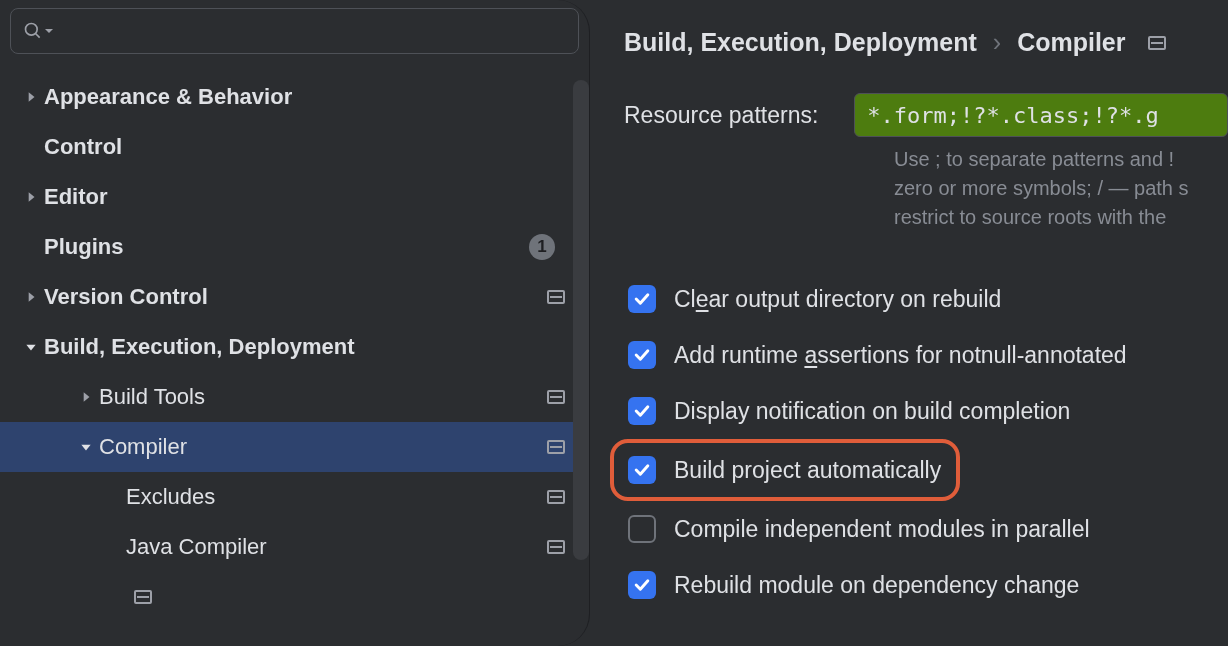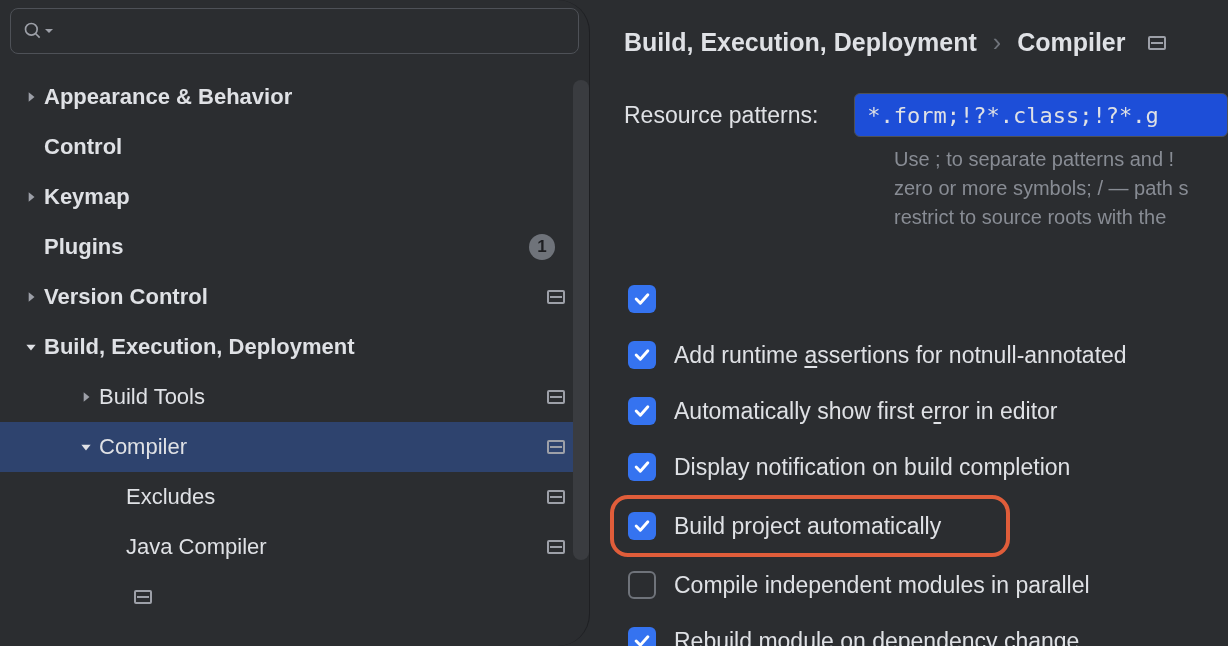--- a/index.html
+++ b/index.html
@@ -131,21 +131,21 @@
   .breadcrumb .proj-icon { margin-left: 6px; }
   .field-row {
     display: flex;
     align-items: center;
     gap: 36px;
     margin-bottom: 8px;
   }
   .field-label { font-size: 23px; }
   .text-input {
     flex: 1;
-    background: #1d4ed8;
+    background: #4d7c0f;
     border: 1px solid #4e5157;
     border-radius: 6px;
     height: 44px;
     color: #dfe1e5;
     font-family: ui-monospace, Menlo, monospace;
     font-size: 22px;
     padding: 0 12px;
     min-width: 0;
   }
   .hint {
@@ -161,21 +161,21 @@
     gap: 18px;
     height: 56px;
     font-size: 23px;
     padding-left: 4px;
   }
   .check-row.highlighted {
     border: 4px solid #e05d3a;
     border-radius: 18px;
     padding-left: 14px;
     margin-left: -14px;
-    width: 400px;
+    width: 350px;
     height: 62px;
   }
   .checkbox {
     width: 28px;
     height: 28px;
     border-radius: 6px;
     display: flex;
     align-items: center;
     justify-content: center;
     flex-shrink: 0;
@@ -211,21 +211,21 @@
       <div class="tree-item indent-0 bold no-arrow">
         <span class="arrow"></span>
         <span class="label">Control</span>
       </div>
       <div class="tree-item indent-0 bold">
         <span class="arrow">
           <svg width="14" height="14" viewBox="0 0 12 12" fill="#9da0a8">
             <path d="M4 2l5 4-5 4z"></path>
           </svg>
         </span>
-        <span class="label">Keymap</span>
+        <span class="label">Editor</span>
       </div>
       <div class="tree-item indent-0 bold no-arrow">
         <span class="arrow"></span>
         <span class="label">Plugins</span>
         <span class="badge">1</span>
       </div>
       <div class="tree-item indent-0 bold">
         <span class="arrow">
           <svg width="14" height="14" viewBox="0 0 12 12" fill="#9da0a8">
             <path d="M4 2l5 4-5 4z"></path>
@@ -294,36 +294,29 @@
     <span>zero or more symbols; / — path s</span><br>
     <span>restrict to source roots with the </span>
   </div>
   <div id="checks">
       <div class="check-row">
         <span class="checkbox checked">
           <svg viewBox="0 0 24 24" fill="none" stroke="#fff" stroke-width="3.5" stroke-linecap="round" stroke-linejoin="round">
             <polyline points="5 12 10 17 19 7"></polyline>
           </svg>
         </span>
+        <span>Cl<span class="underline">e</span>ar output directory on rebuild</span>
       </div>
       <div class="check-row">
         <span class="checkbox checked">
           <svg viewBox="0 0 24 24" fill="none" stroke="#fff" stroke-width="3.5" stroke-linecap="round" stroke-linejoin="round">
             <polyline points="5 12 10 17 19 7"></polyline>
           </svg>
         </span>
         <span>Add runtime <span class="underline">a</span>ssertions for notnull-annotated </span>
-      </div>
-      <div class="check-row">
-        <span class="checkbox checked">
-          <svg viewBox="0 0 24 24" fill="none" stroke="#fff" stroke-width="3.5" stroke-linecap="round" stroke-linejoin="round">
-            <polyline points="5 12 10 17 19 7"></polyline>
-          </svg>
-        </span>
-        <span>Automatically show first e<span class="underline">r</span>ror in editor</span>
       </div>
       <div class="check-row">
         <span class="checkbox checked">
           <svg viewBox="0 0 24 24" fill="none" stroke="#fff" stroke-width="3.5" stroke-linecap="round" stroke-linejoin="round">
             <polyline points="5 12 10 17 19 7"></polyline>
           </svg>
         </span>
         <span>Display notification on build completion</span>
       </div>
       <div class="check-row highlighted">

